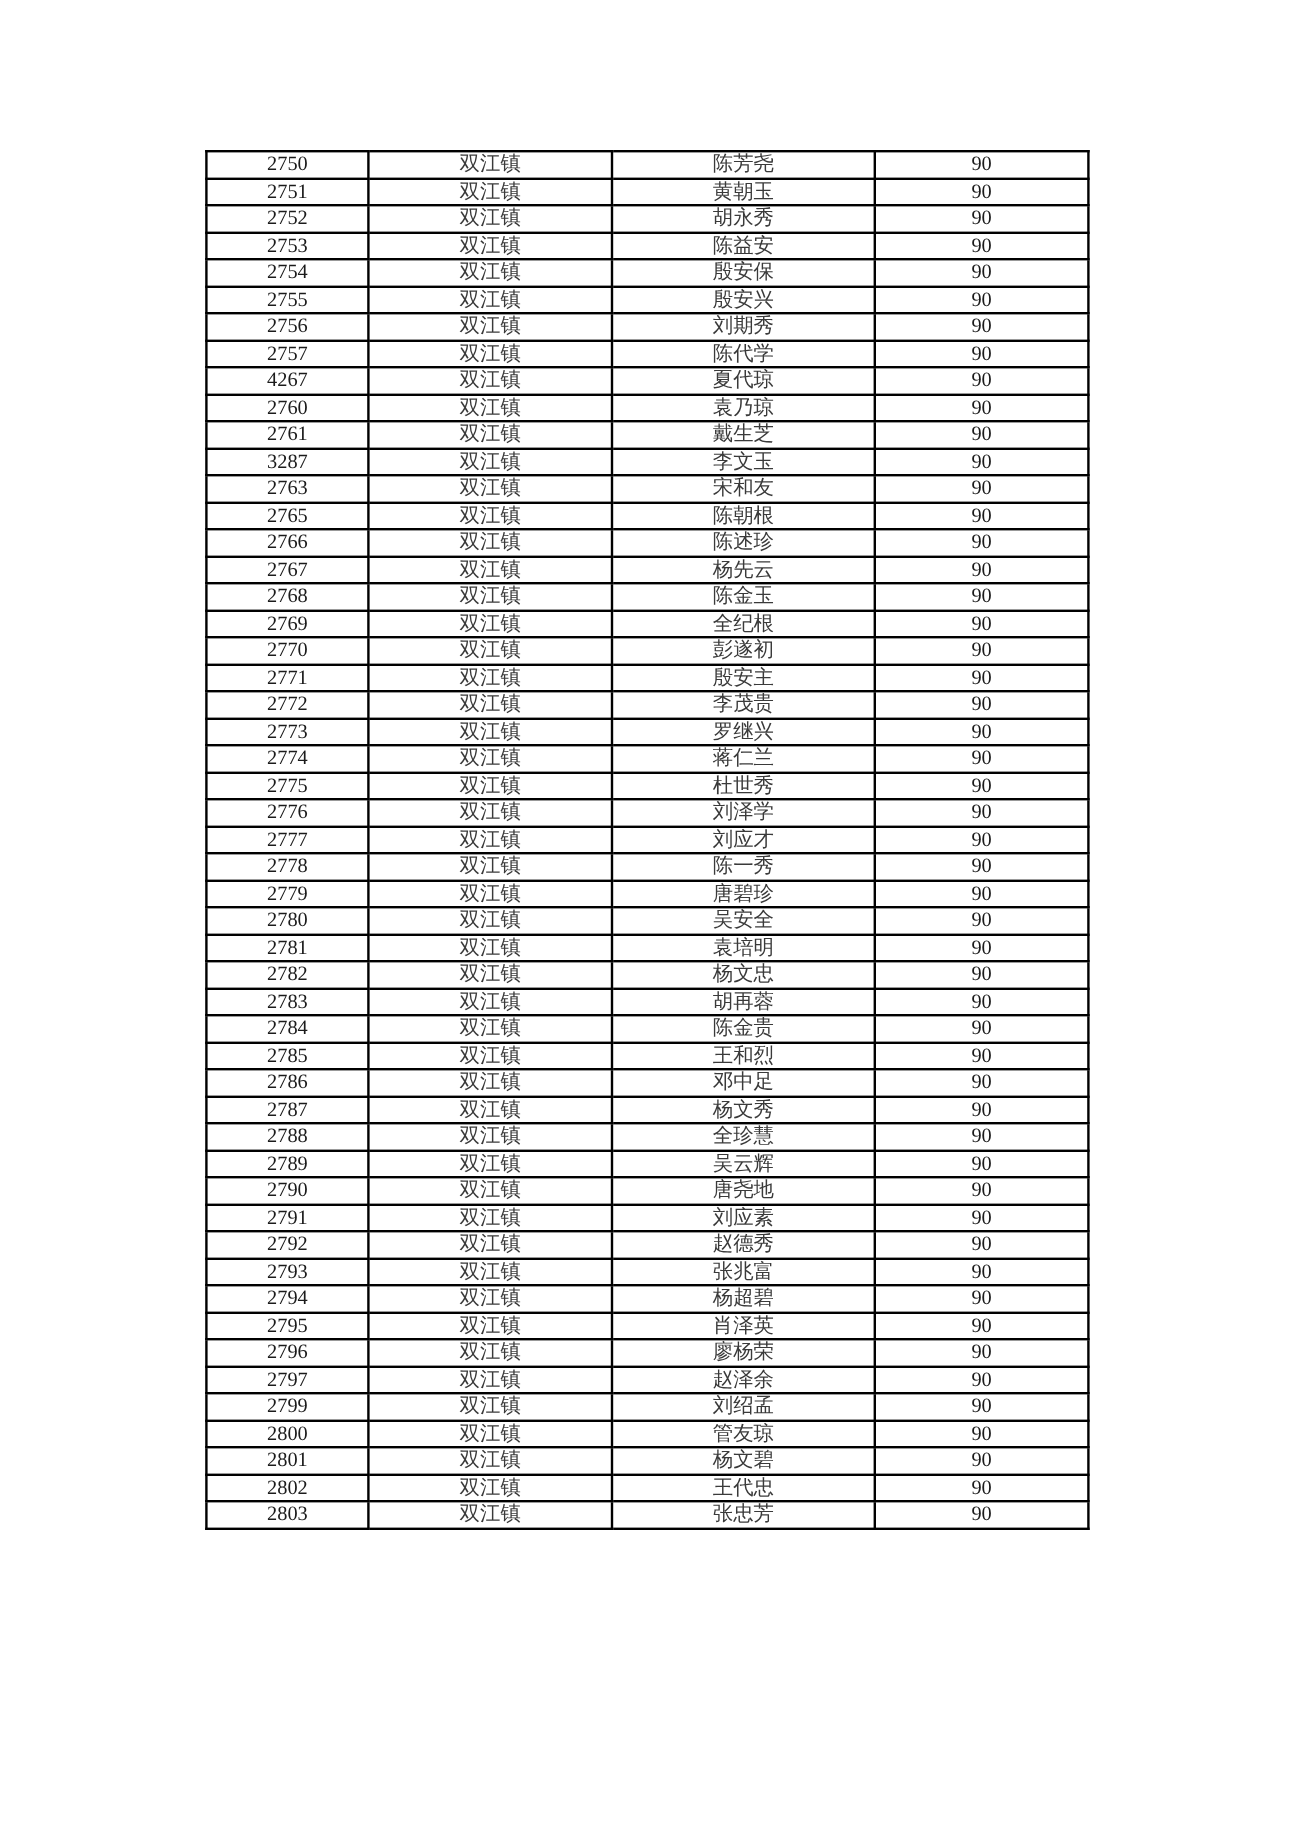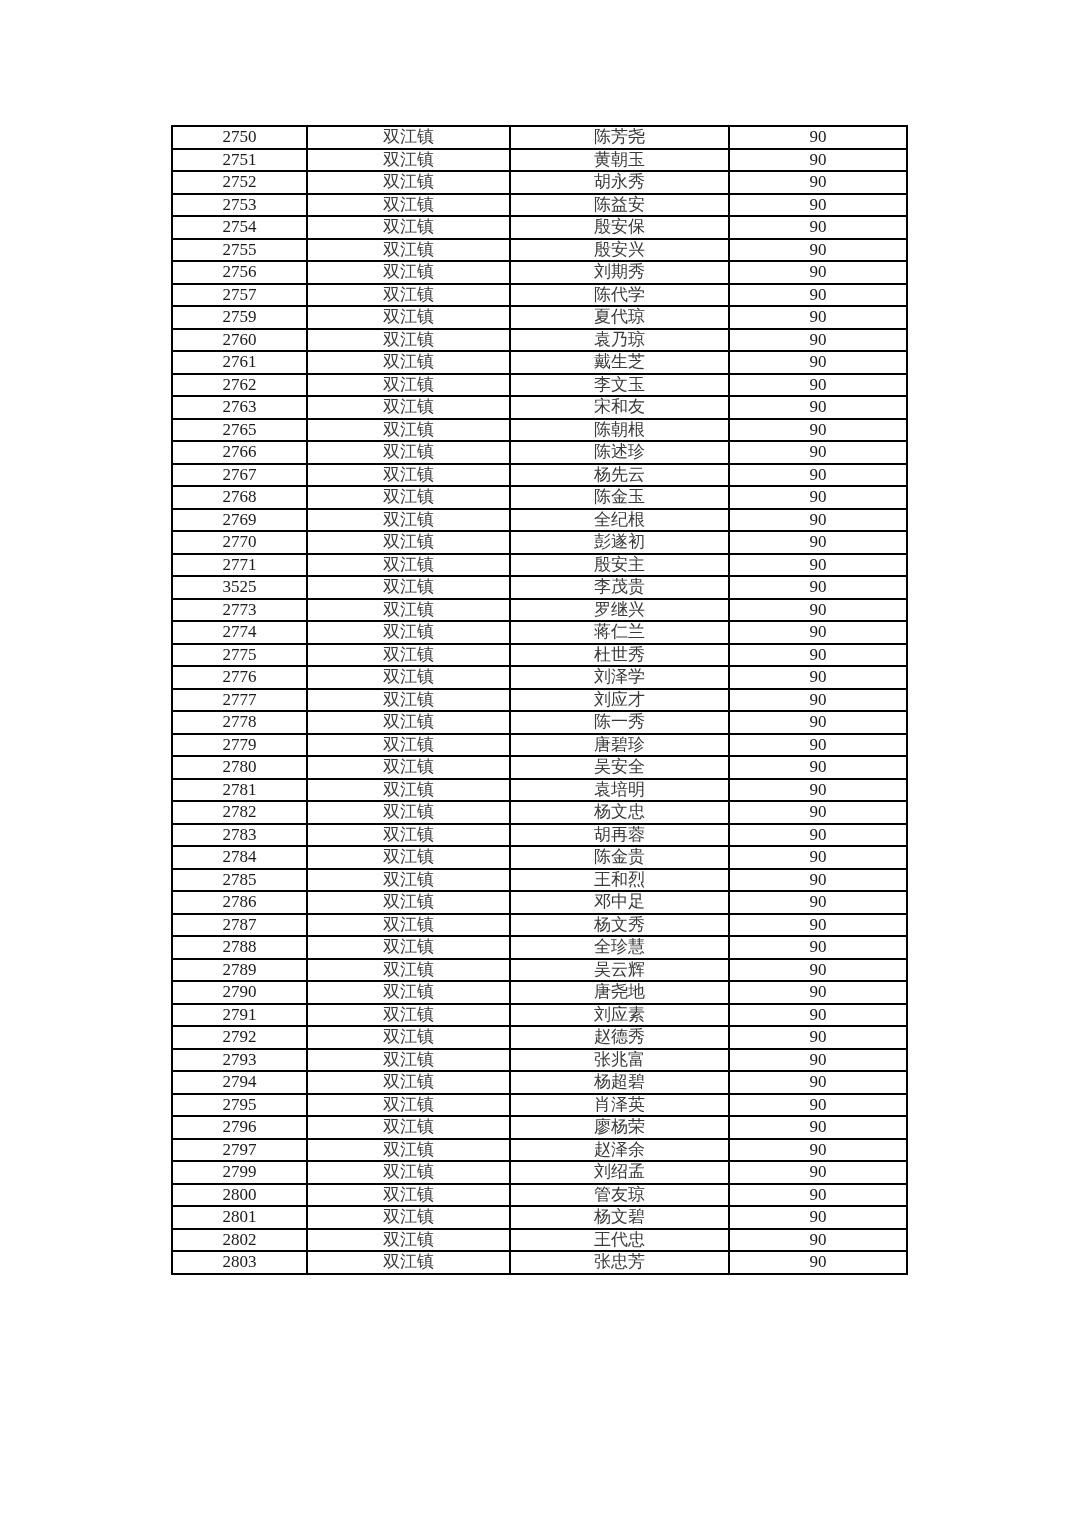--- a/index.html
+++ b/index.html
@@ -97,39 +97,39 @@
           <td class="name">刘期秀</td>
           <td class="score">90</td>
         </tr>
         <tr>
           <td class="no">2757</td>
           <td class="town">双江镇</td>
           <td class="name">陈代学</td>
           <td class="score">90</td>
         </tr>
         <tr>
-          <td class="no">2759</td>
+          <td class="no">4267</td>
           <td class="town">双江镇</td>
           <td class="name">夏代琼</td>
           <td class="score">90</td>
         </tr>
         <tr>
           <td class="no">2760</td>
           <td class="town">双江镇</td>
           <td class="name">袁乃琼</td>
           <td class="score">90</td>
         </tr>
         <tr>
           <td class="no">2761</td>
           <td class="town">双江镇</td>
           <td class="name">戴生芝</td>
           <td class="score">90</td>
         </tr>
         <tr>
-          <td class="no">2762</td>
+          <td class="no">3287</td>
           <td class="town">双江镇</td>
           <td class="name">李文玉</td>
           <td class="score">90</td>
         </tr>
         <tr>
           <td class="no">2763</td>
           <td class="town">双江镇</td>
           <td class="name">宋和友</td>
           <td class="score">90</td>
         </tr>
@@ -169,21 +169,21 @@
           <td class="name">彭遂初</td>
           <td class="score">90</td>
         </tr>
         <tr>
           <td class="no">2771</td>
           <td class="town">双江镇</td>
           <td class="name">殷安主</td>
           <td class="score">90</td>
         </tr>
         <tr>
-          <td class="no">3525</td>
+          <td class="no">2772</td>
           <td class="town">双江镇</td>
           <td class="name">李茂贵</td>
           <td class="score">90</td>
         </tr>
         <tr>
           <td class="no">2773</td>
           <td class="town">双江镇</td>
           <td class="name">罗继兴</td>
           <td class="score">90</td>
         </tr>

